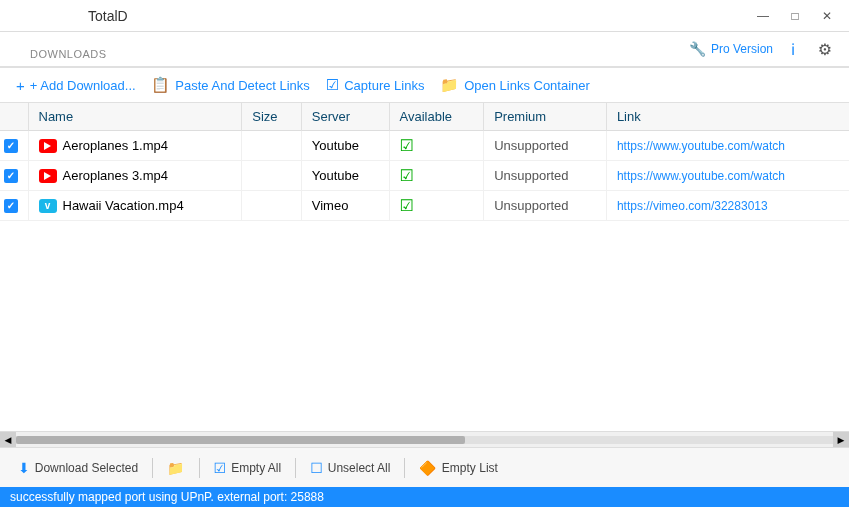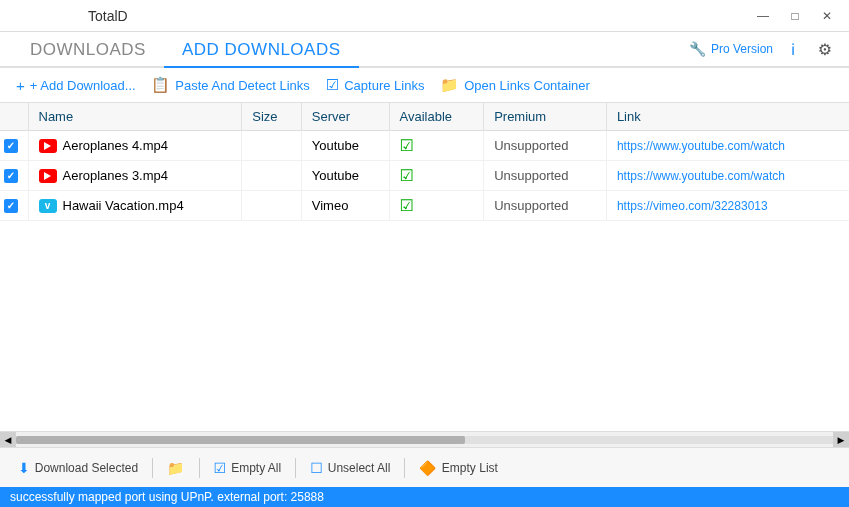--- a/index.html
+++ b/index.html
@@ -59,21 +59,21 @@
     }
     .tabs {
       display: flex;
       gap: 0;
       height: 100%;
       align-items: flex-end;
     }
     .tab {
       padding: 6px 18px;
       cursor: pointer;
-      font-size: 17px;
+      font-size: 11px;
       color: #888;
       border-bottom: 2px solid transparent;
       margin-bottom: -2px;
       font-weight: 500;
       letter-spacing: 0.5px;
     }
     .tab.active {
       color: #1a8cff;
       border-bottom: 2px solid #1a8cff;
     }
@@ -303,21 +303,20 @@
   <div class="titlebar-controls">
     <button class="titlebar-btn">—</button>
     <button class="titlebar-btn">□</button>
     <button class="titlebar-btn close">✕</button>
   </div>
 </div>
 
 <div class="tabbar">
   <div class="tabs">
     <div class="tab">DOWNLOADS</div>
-    <div class="tab active">ADD DOWNLOADS</div>
   </div>
   <div class="tab-right-icons">
     <div class="pro-version-btn">
       <span style="font-size:14px;">🔧</span>
       <span>Pro Version</span>
     </div>
     <div class="icon-btn" style="color:#1a8cff;">ℹ</div>
     <div class="icon-btn" style="color:#555;">⚙</div>
   </div>
 </div>
@@ -357,21 +356,21 @@
       </thead>
       <tbody id="table-body">
 
       <tr>
             <td style="text-align: center;">
               <div class="row-check"></div>
             </td>
             <td>
               <div class="cell-name">
                 <div class="yt-icon"></div>
-                <span>Aeroplanes 4.mp4</span>
+                <span>Aeroplanes 1.mp4</span>
               </div>
             </td>
             <td></td>
             <td>Youtube</td>
             <td><span class="check-green">☑</span></td>
             <td class="unsupported">Unsupported</td>
             <td class="link-cell">https://www.youtube.com/watch</td>
           </tr>
           <tr>
             <td style="text-align: center;">

